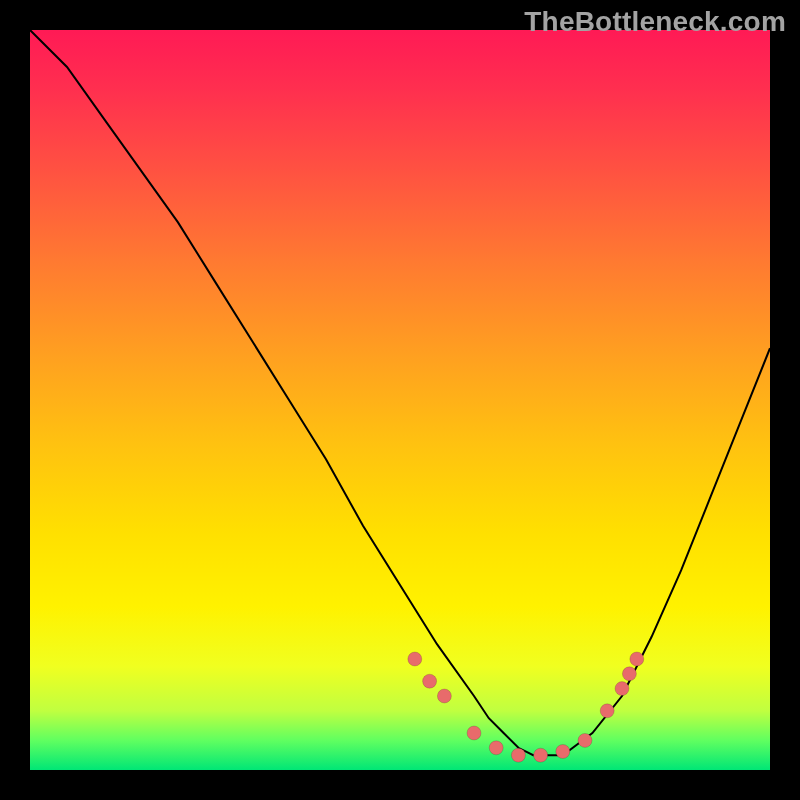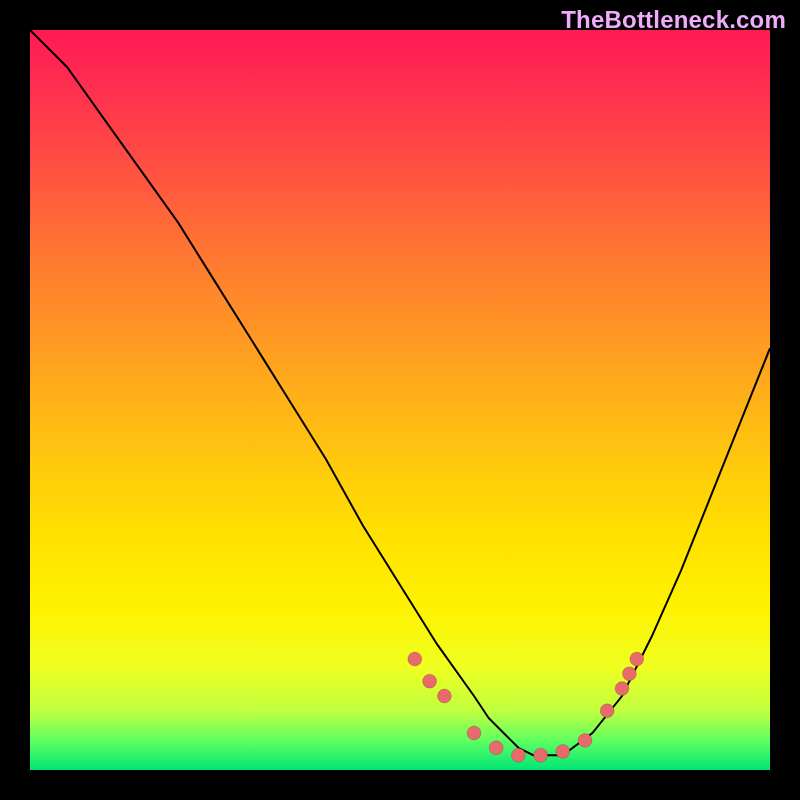--- a/index.html
+++ b/index.html
@@ -35,22 +35,22 @@
       #f0ff20 86%,
       #c0ff40 92%,
       #60ff60 96%,
       #00e676 100%
     );
   }
   .watermark {
     position: absolute;
     top: 6px;
     right: 14px;
-    color: #f0abfc;
-    font-size: 24px;
+    color: #a3a3a3;
+    font-size: 28px;
     font-weight: 600;
     letter-spacing: 0.2px;
     z-index: 20;
   }
   svg.curve {
     position: absolute;
     left: 0; top: 0;
     width: 740px; height: 740px;
     z-index: 5;
   }

